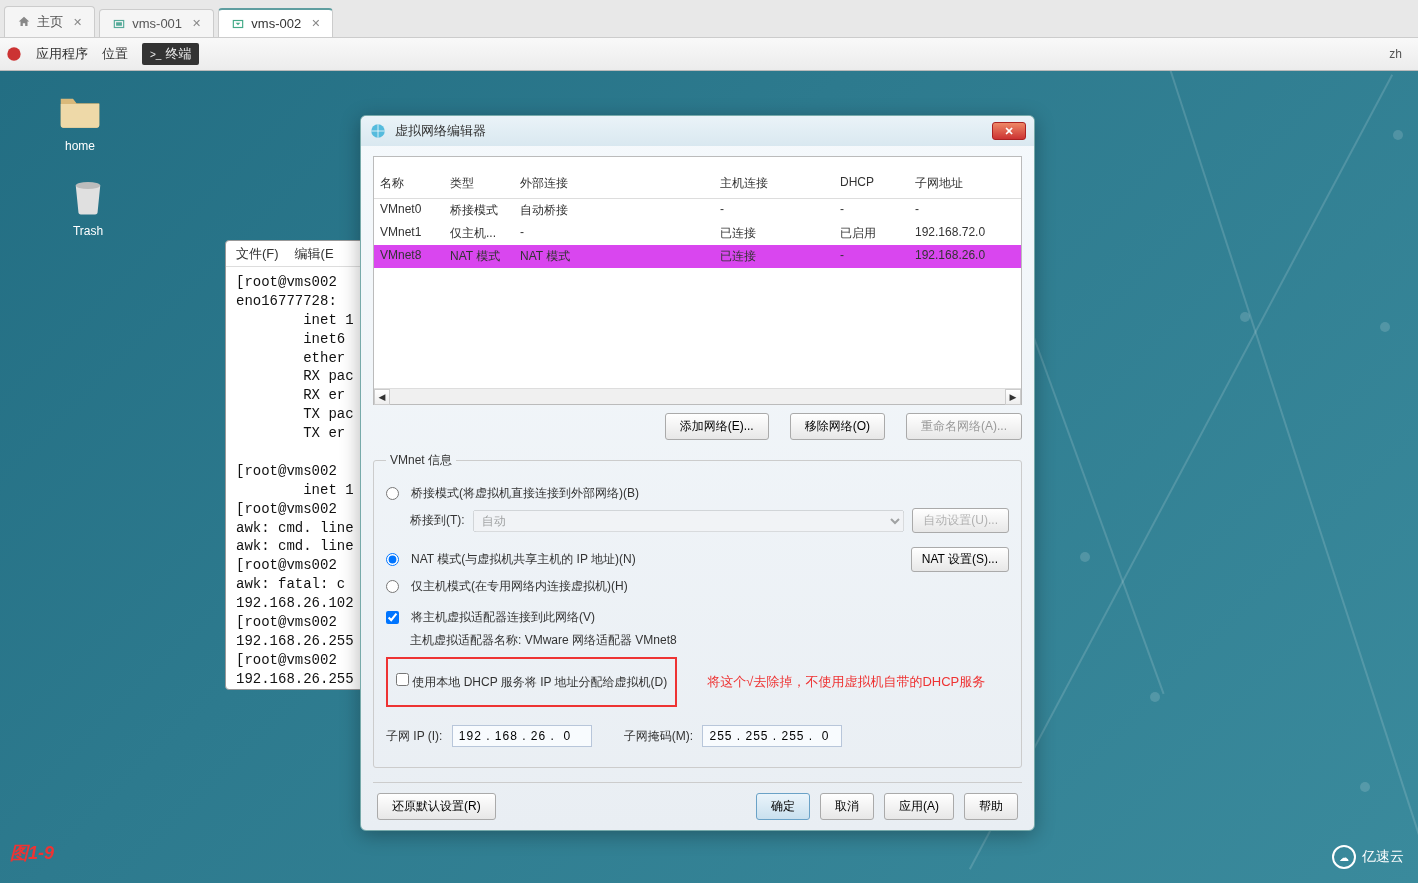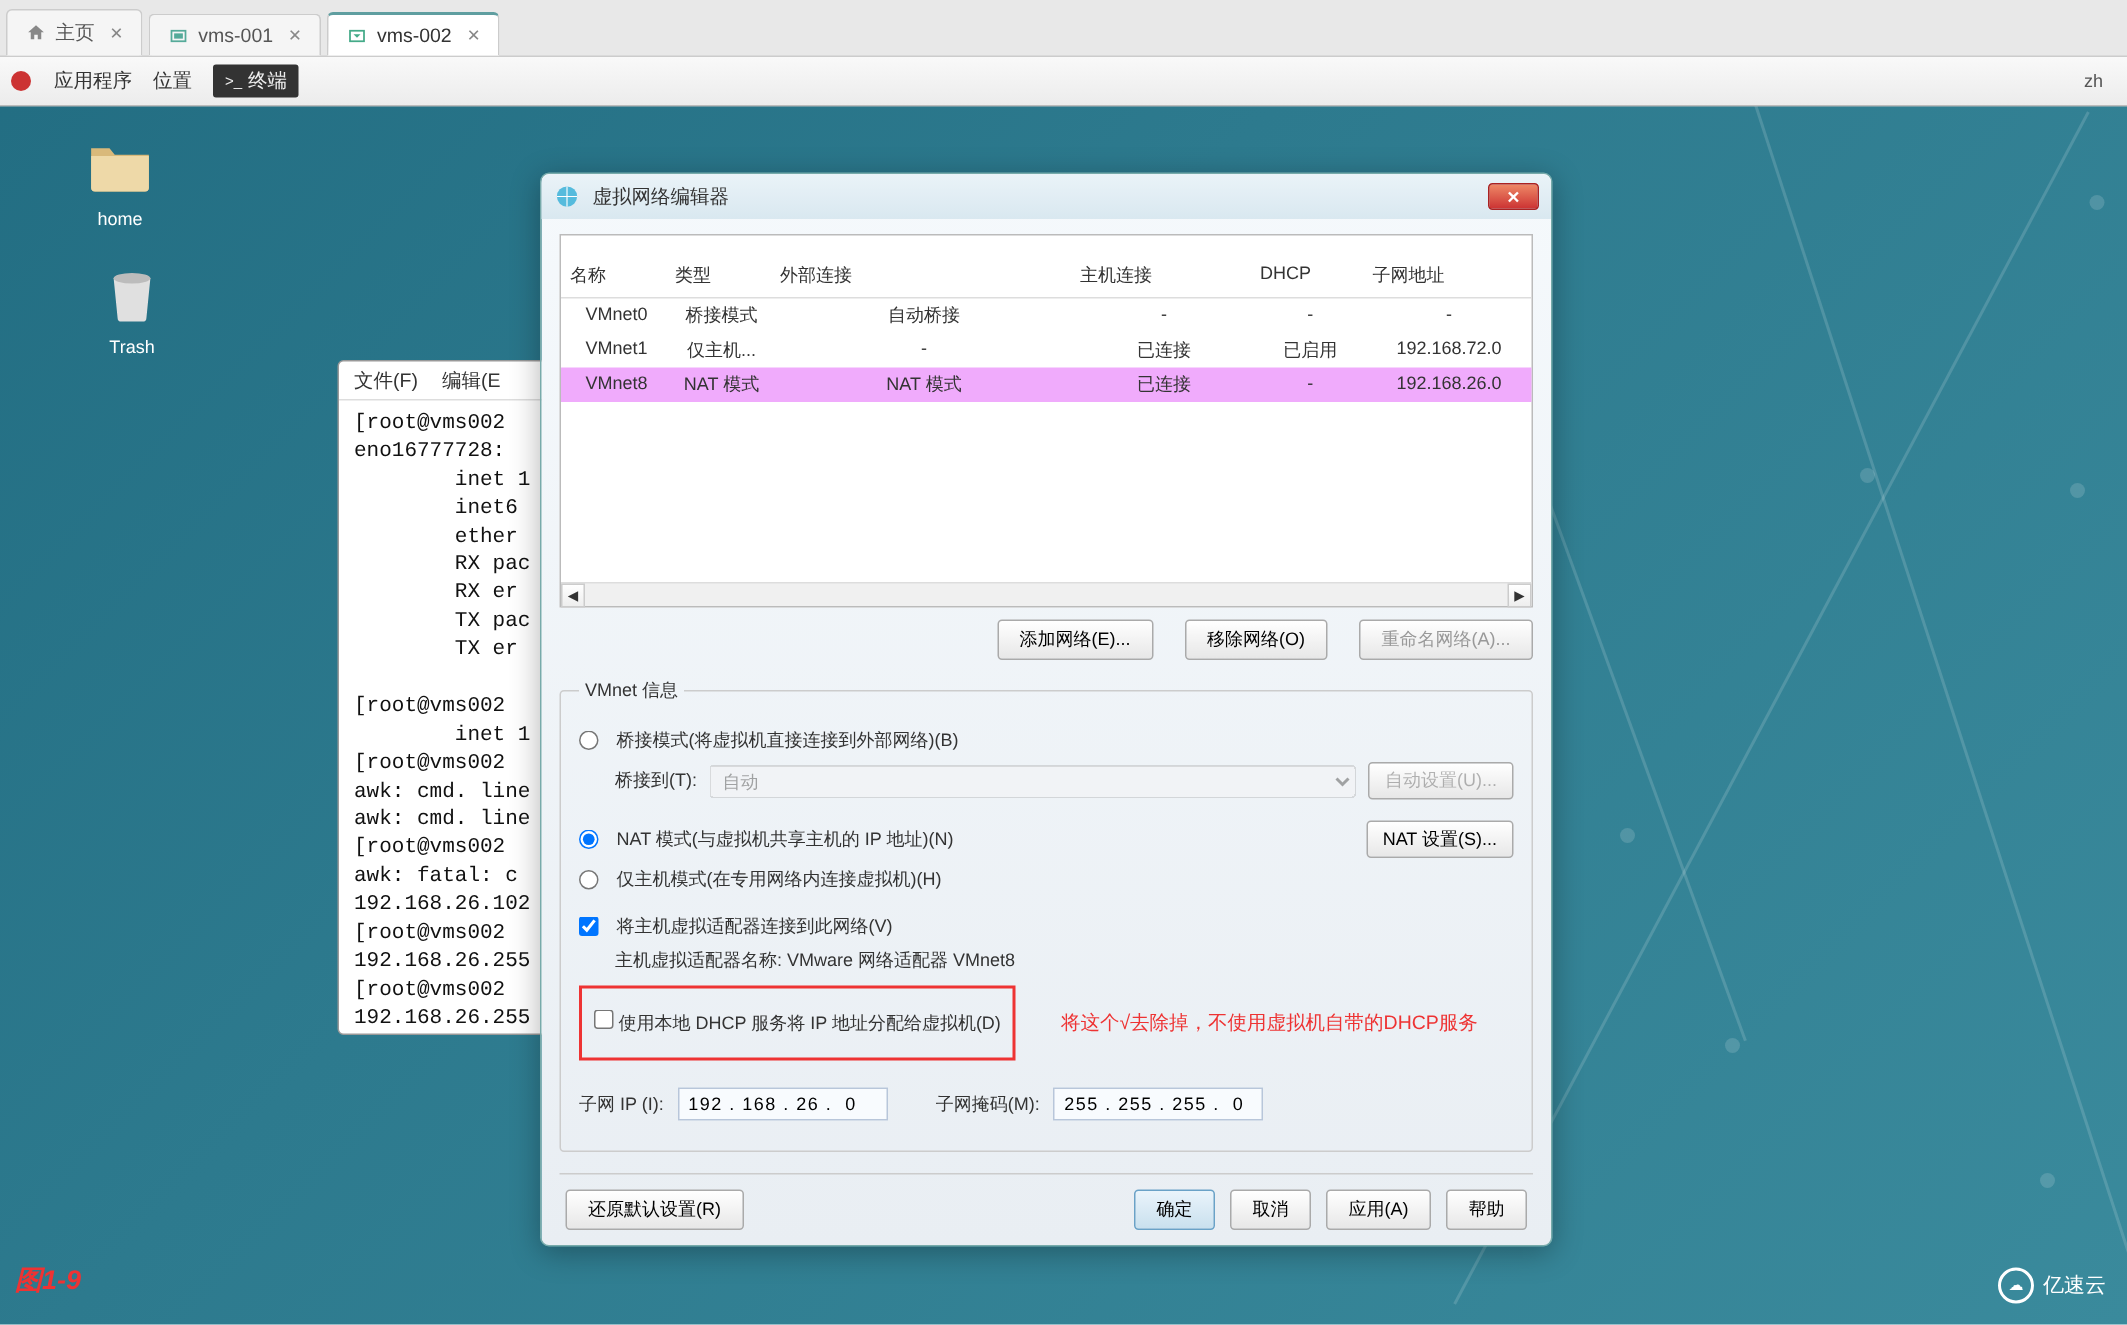--- a/index.html
+++ b/index.html
@@ -35,23 +35,23 @@
 .dlg-titlebar .spacer { flex: 1; }
 .dlg-close { width: 34px; height: 18px; background: linear-gradient(#e86,#c33); border: 1px solid #a22; border-radius: 3px; display: flex; align-items: center; justify-content: center; color: #fff; font-size: 11px; font-weight: bold; cursor: pointer; }
 
 .dlg-body { padding: 10px 12px; font-size: 12px; color: #333; }
 
 
 .net-table { border: 1px solid #bbb; background: #fff; margin-bottom: 4px; }
 .net-head { display: grid; grid-template-columns: 70px 70px 200px 120px 75px 110px; font-size: 12px; padding: 4px 2px; border-bottom: 1px solid #ddd; }
 .net-head > div { padding: 2px 4px; margin-top: 12px; }
 .net-rows { min-height: 80px; }
-.net-row { display: grid; grid-template-columns: 70px 70px 200px 120px 75px 110px; padding: 2px 2px; font-size: 12px; text-align: center; }
+.net-row { display: grid; grid-template-columns: 70px 70px 200px 120px 75px 110px; padding: 2px 2px; font-size: 12px; }
 .net-row > div { padding: 1px 4px; }
-.net-row.sel { background: #f0abfc; }
+.net-row.sel { background: #d946ef; }
 .hscrollbar { height: 16px; display: flex; align-items: center; background: #f0f0f0; border-top: 1px solid #ddd; }
 .hscrollbar .btn { width: 16px; height: 16px; border: 1px solid #ccc; display: flex; align-items: center; justify-content: center; font-size: 9px; background: linear-gradient(#fff,#eee); }
 .hscrollbar .track { flex: 1; }
 
 .btn-row { display: flex; justify-content: flex-end; gap: 21px; margin: 8px 0 12px; }
 .win-btn { padding: 4px 14px; font-size: 12px; background: linear-gradient(#fff,#e7e7e7); border: 1px solid #aaa; border-radius: 3px; cursor: pointer; }
 .win-btn.primary { background: linear-gradient(#eaf4fb,#c9e0ee); border-color: #6aa2c7; }
 .win-btn:disabled { color: #999; }
 
 fieldset { border: 1px solid #ccc; border-radius: 3px; padding: 10px 12px 14px; margin-bottom: 14px; }

